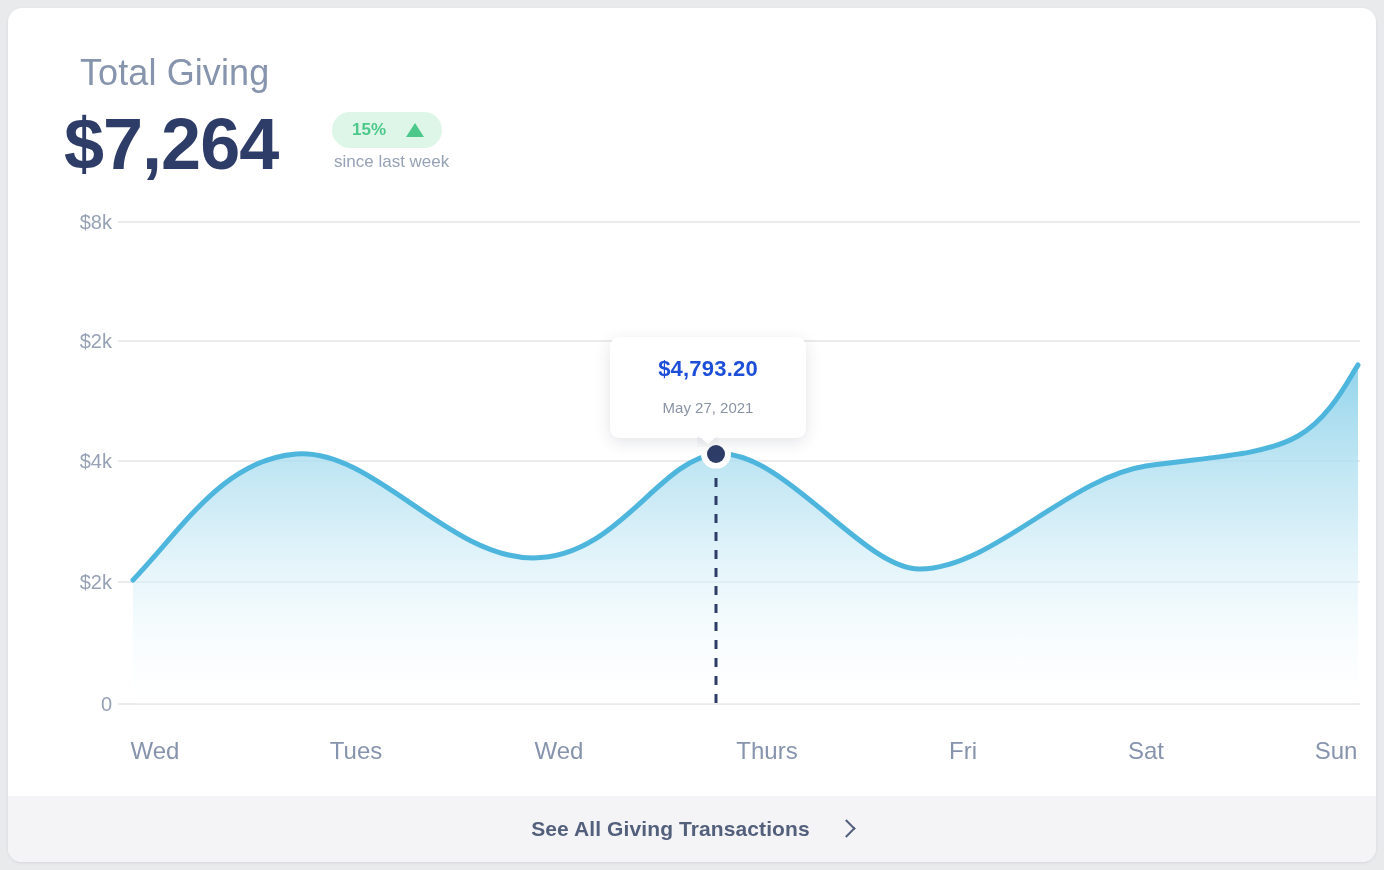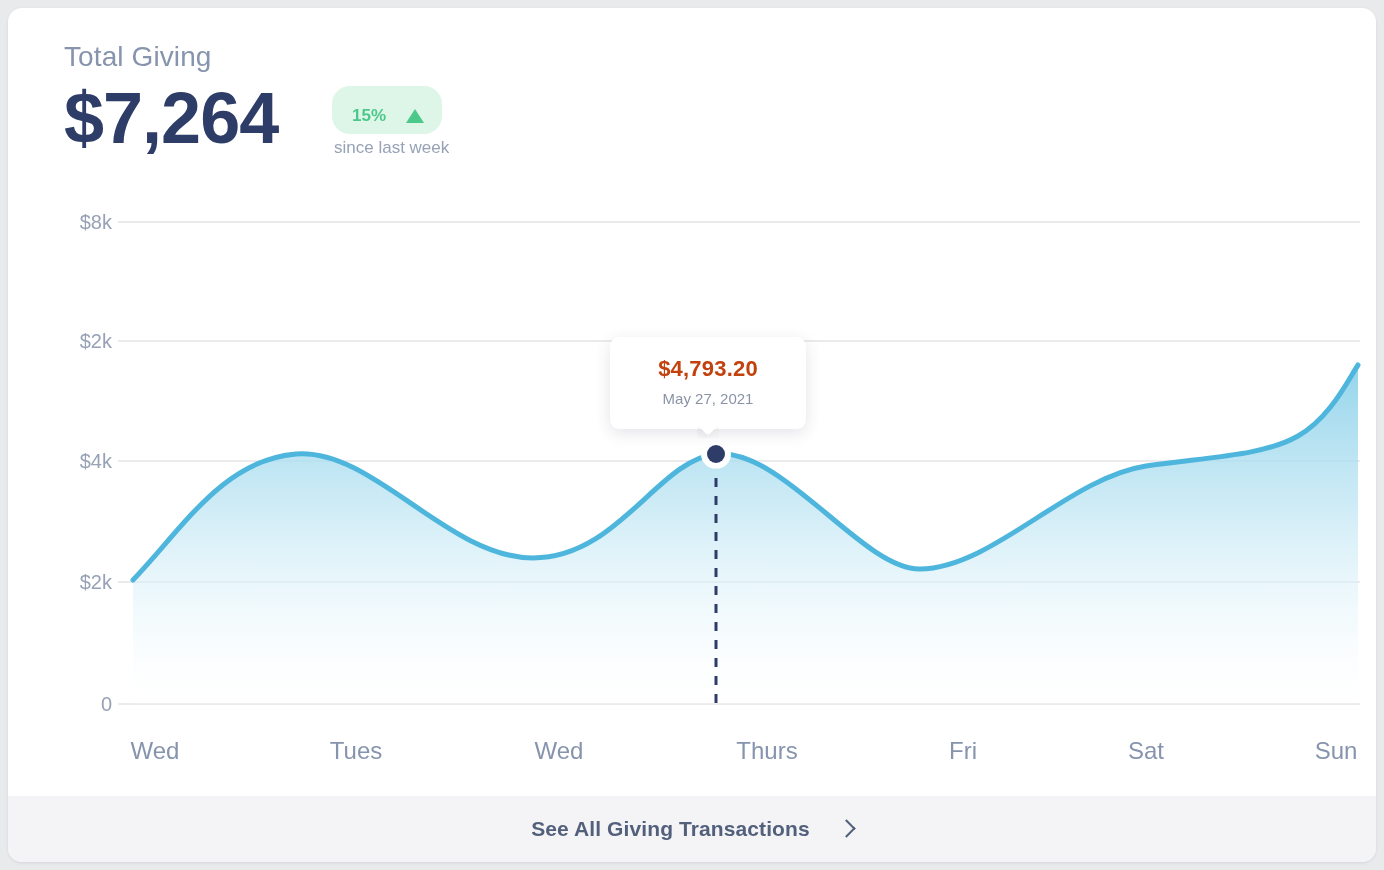--- a/index.html
+++ b/index.html
@@ -28,26 +28,26 @@
   }
 
   
   .header {
     position: absolute;
     left: 56px;
     top: 32px;
     width: 700px;
   }
   .card-title {
-    font-size: 28px;
+    font-size: 36px;
     color: #8794ad;
     font-weight: 400;
     letter-spacing: 0.1px;
     line-height: 34px;
-    margin: 0;
+    margin: 16px;
   }
   .amount-row {
     position: relative;
     margin-top: 6px;
     height: 76px;
   }
   .amount {
     position: absolute;
     left: 0;
     top: 0;
@@ -63,21 +63,21 @@
     left: 268px;
     top: 6px;
     width: 220px;
   }
   .delta-badge {
     display: inline-flex;
     align-items: center;
     gap: 20px;
     background: #ddf6e8;
     border-radius: 18px;
-    padding: 19px 18px 7px 20px;
+    padding: 7px 18px 7px 20px;
     height: 22px;
     box-sizing: content-box;
   }
   .delta-pct {
     font-size: 17px;
     font-weight: 700;
     color: #4cc98a;
     line-height: 22px;
   }
   .delta-arrow {
@@ -152,26 +152,26 @@
     padding: 18px 0 20px;
     background: #ffffff;
     border-radius: 9px;
     box-shadow: 0 4px 16px rgba(40,50,80,0.13);
     text-align: center;
     z-index: 5;
   }
   .tooltip-value {
     font-size: 22px;
     font-weight: 700;
-    color: #c2410c;
+    color: #1d4ed8;
     line-height: 28px;
     letter-spacing: 0.2px;
   }
   .tooltip-date {
-    margin-top: 6px;
+    margin-top: 15px;
     font-size: 15px;
     color: #8a93a6;
     line-height: 20px;
   }
   .tooltip-tail {
     position: absolute;
     left: 50%;
     bottom: -9px;
     margin-left: -11px;
     width: 22px;

